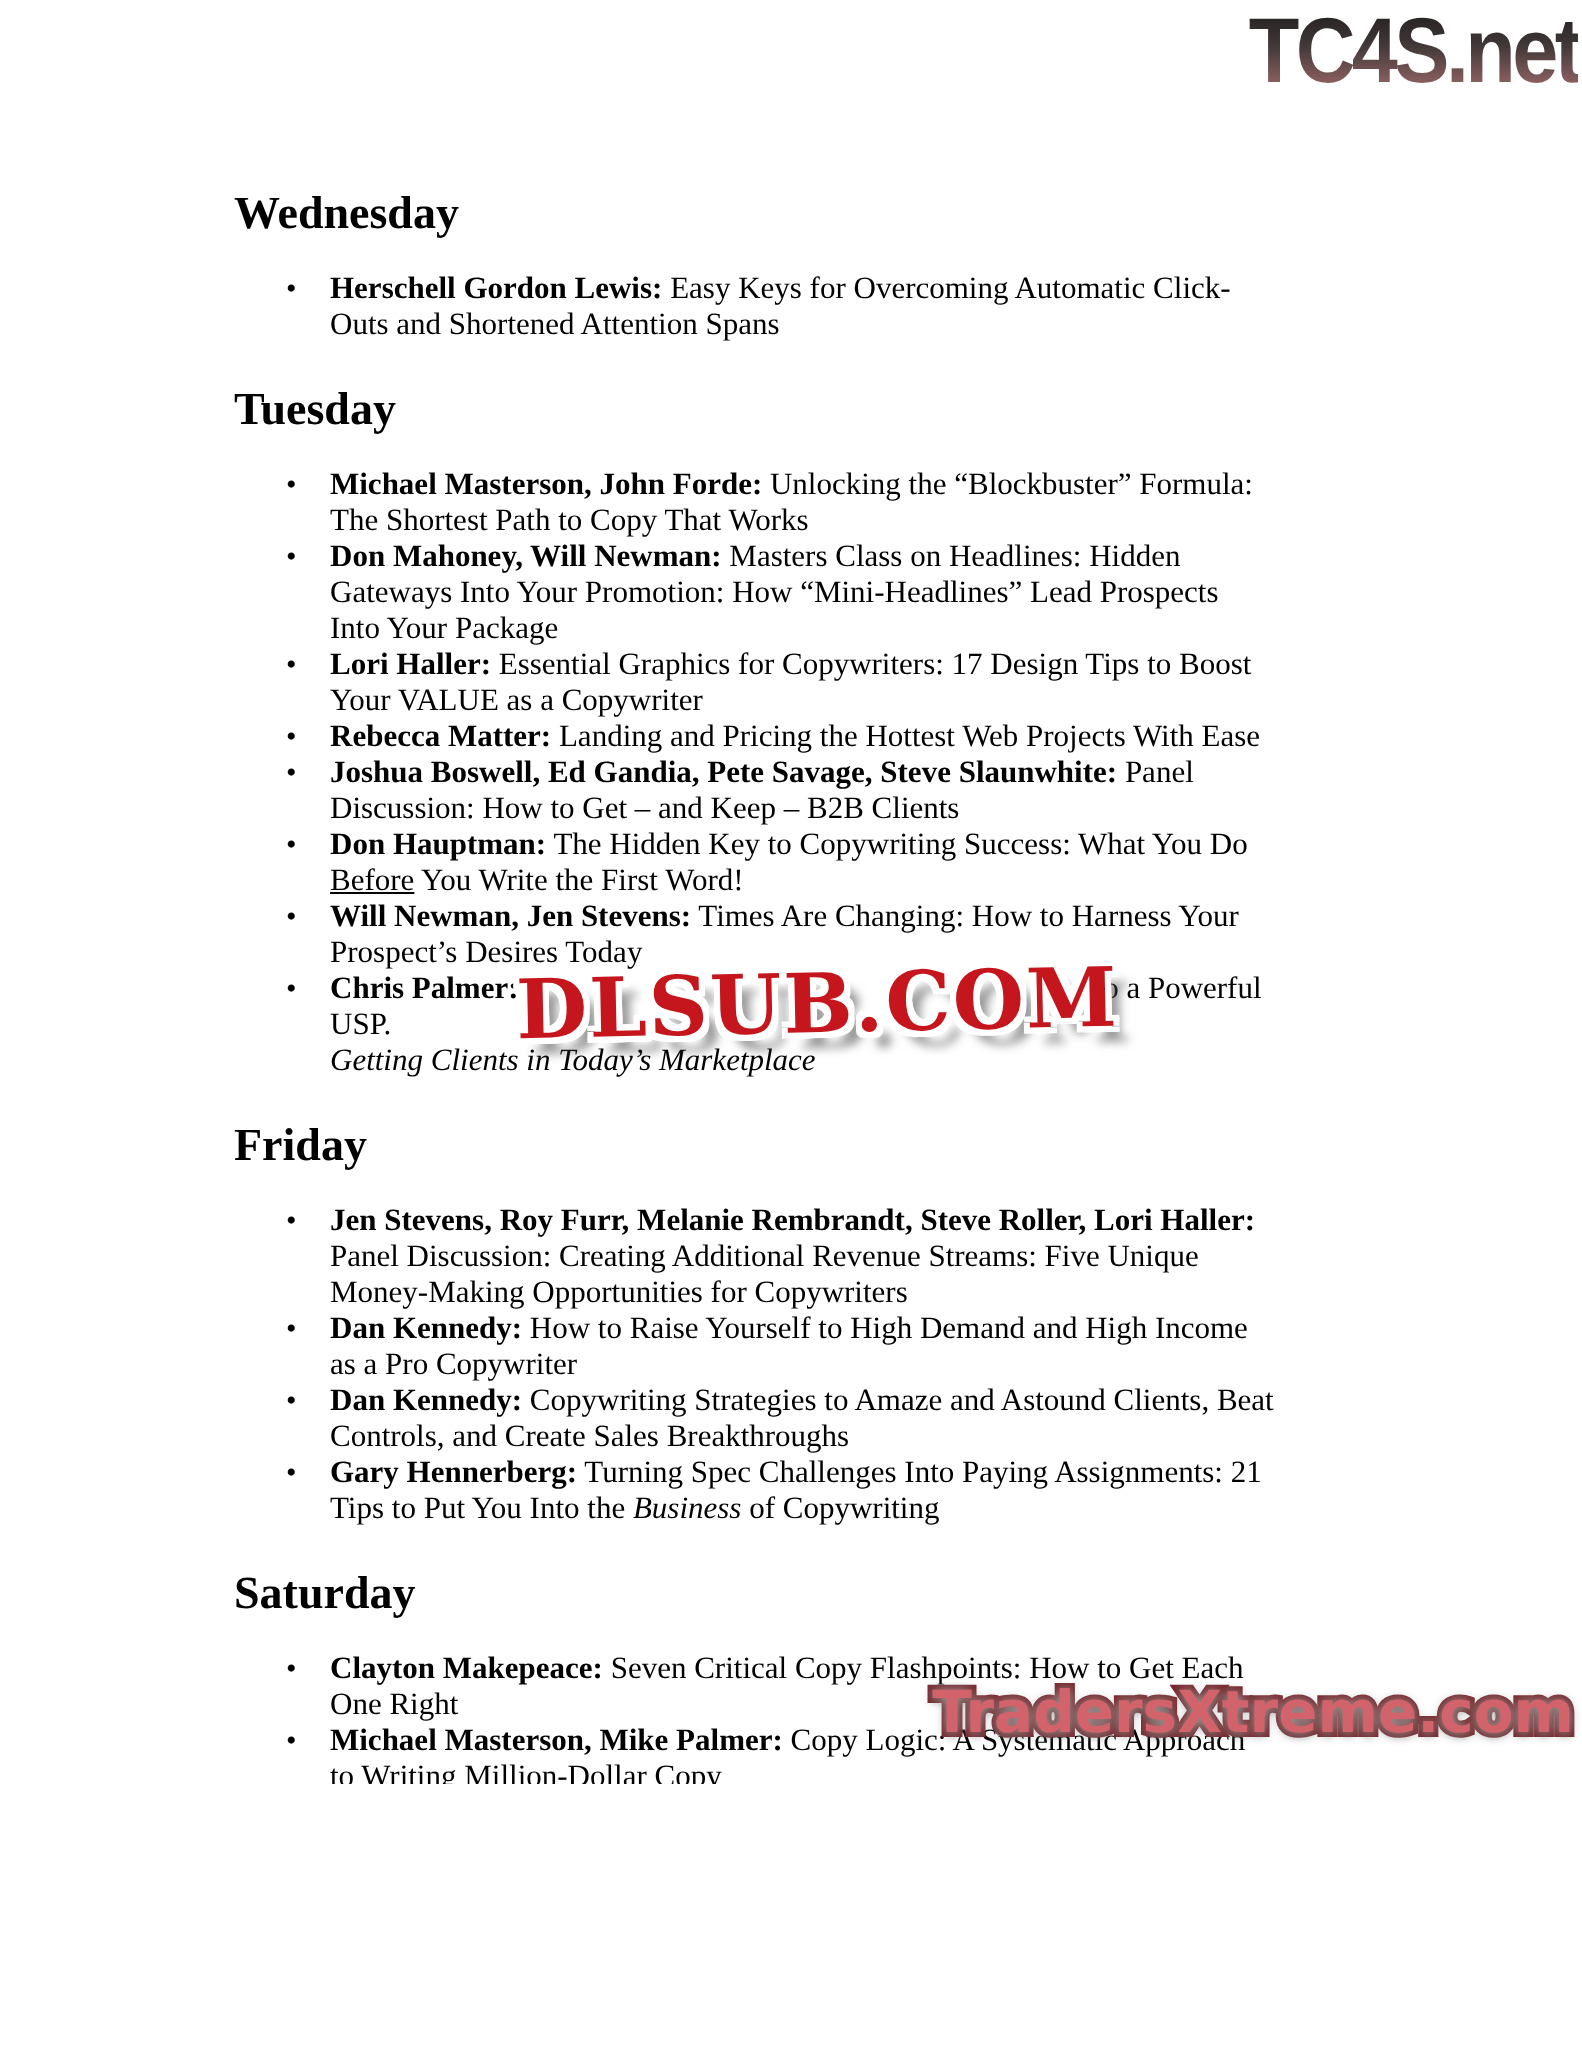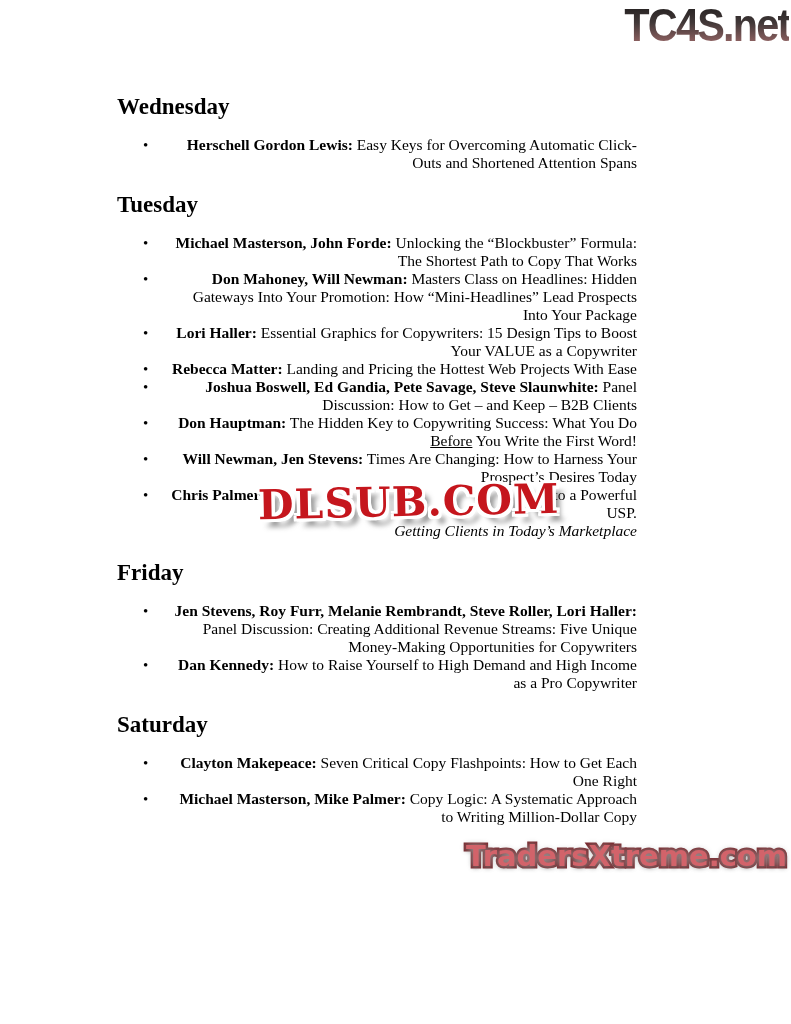--- a/index.html
+++ b/index.html
@@ -9,21 +9,21 @@
     overflow:hidden; font-family:"Liberation Serif", serif; color:#000;
   }
   .content { padding:74px 60px 0 117px; }
   h2.day-heading {
     font-size:23px; line-height:26px; font-weight:bold;
     margin:20px 0 16px 0; color:#000;
   }
   h2.day-heading:first-child { margin-top:20px; }
   ul.talk-list {
     list-style:none; margin:0; padding:0 0 0 48px;
-    width:520px; font-size:15.5px; line-height:18px;text-align:right;
+    width:520px; font-size:15.5px; line-height:18px;
   }
   ul.talk-list li { position:relative; }
   ul.talk-list li::before {
     content:"\2022"; position:absolute; left:-22px; top:0;
     font-size:15px;
   }
   .seg-speaker { font-weight:bold; }
   .seg-normal { font-weight:normal; }
   .seg-italic { font-style:italic; }
   .seg-underline { text-decoration:underline; }
@@ -76,31 +76,33 @@
 
   <div class="content">
       <h2 class="day-heading">Wednesday</h2>
       <ul class="talk-list">
         <li><span class="seg-speaker">Herschell Gordon Lewis:</span><span class="seg-normal"> Easy Keys for Overcoming Automatic Click-Outs and Shortened Attention Spans</span></li>
       </ul>
       <h2 class="day-heading">Tuesday</h2>
       <ul class="talk-list">
         <li><span class="seg-speaker">Michael Masterson, John Forde:</span><span class="seg-normal"> Unlocking the “Blockbuster” Formula: The Shortest Path to Copy That Works</span></li>
         <li><span class="seg-speaker">Don Mahoney, Will Newman:</span><span class="seg-normal"> Masters Class on Headlines: Hidden Gateways Into Your Promotion: How “Mini-Headlines” Lead Prospects Into Your Package</span></li>
-        <li><span class="seg-speaker">Lori Haller:</span><span class="seg-normal"> Essential Graphics for Copywriters: 15 Design Tips to Boost Your VALUE as a Copywriter</span></li>
+        <li><span class="seg-speaker">Lori Haller:</span><span class="seg-normal"> Essential Graphics for Copywriters: 17 Design Tips to Boost Your VALUE as a Copywriter</span></li>
         <li><span class="seg-speaker">Rebecca Matter:</span><span class="seg-normal"> Landing and Pricing the Hottest Web Projects With Ease</span></li>
         <li><span class="seg-speaker">Joshua Boswell, Ed Gandia, Pete Savage, Steve Slaunwhite:</span><span class="seg-normal"> Panel Discussion: How to Get – and Keep – B2B Clients</span></li>
         <li><span class="seg-speaker">Don Hauptman:</span><span class="seg-normal"> The Hidden Key to Copywriting Success: What You Do </span><span class="seg-underline">Before</span><span class="seg-normal"> You Write the First Word!</span></li>
         <li><span class="seg-speaker">Will Newman, Jen Stevens:</span><span class="seg-normal"> Times Are Changing: How to Harness Your Prospect’s Desires Today</span></li>
         <li><span class="seg-speaker">Chris Palmer:</span><span class="seg-gap"></span><span class="seg-normal">to a Powerful USP. </span><br><span class="seg-italic">Getting Clients in Today’s Marketplace</span></li>
       </ul>
       <h2 class="day-heading">Friday</h2>
       <ul class="talk-list">
         <li><span class="seg-speaker">Jen Stevens, Roy Furr, Melanie Rembrandt, Steve Roller, Lori Haller:</span><span class="seg-normal"> Panel Discussion: Creating Additional Revenue Streams: Five Unique Money-Making Opportunities for Copywriters</span></li>
         <li><span class="seg-speaker">Dan Kennedy:</span><span class="seg-normal"> How to Raise Yourself to High Demand and High Income as a Pro Copywriter</span></li>
+        <li><span class="seg-speaker">Dan Kennedy:</span><span class="seg-normal"> Copywriting Strategies to Amaze and Astound Clients, Beat Controls, and Create Sales Breakthroughs</span></li>
+        <li><span class="seg-speaker">Gary Hennerberg:</span><span class="seg-normal"> Turning Spec Challenges Into Paying Assignments: 21 Tips to Put You Into the </span><span class="seg-italic">Business</span><span class="seg-normal"> of Copywriting</span></li>
       </ul>
       <h2 class="day-heading">Saturday</h2>
       <ul class="talk-list">
         <li><span class="seg-speaker">Clayton Makepeace:</span><span class="seg-normal"> Seven Critical Copy Flashpoints: How to Get Each One Right</span></li>
         <li><span class="seg-speaker">Michael Masterson, Mike Palmer:</span><span class="seg-normal"> Copy Logic: A Systematic Approach to Writing Million-Dollar Copy</span></li>
       </ul>
     </div>
 
   <div class="wm-dlsub">DLSUB.COM</div>
 

